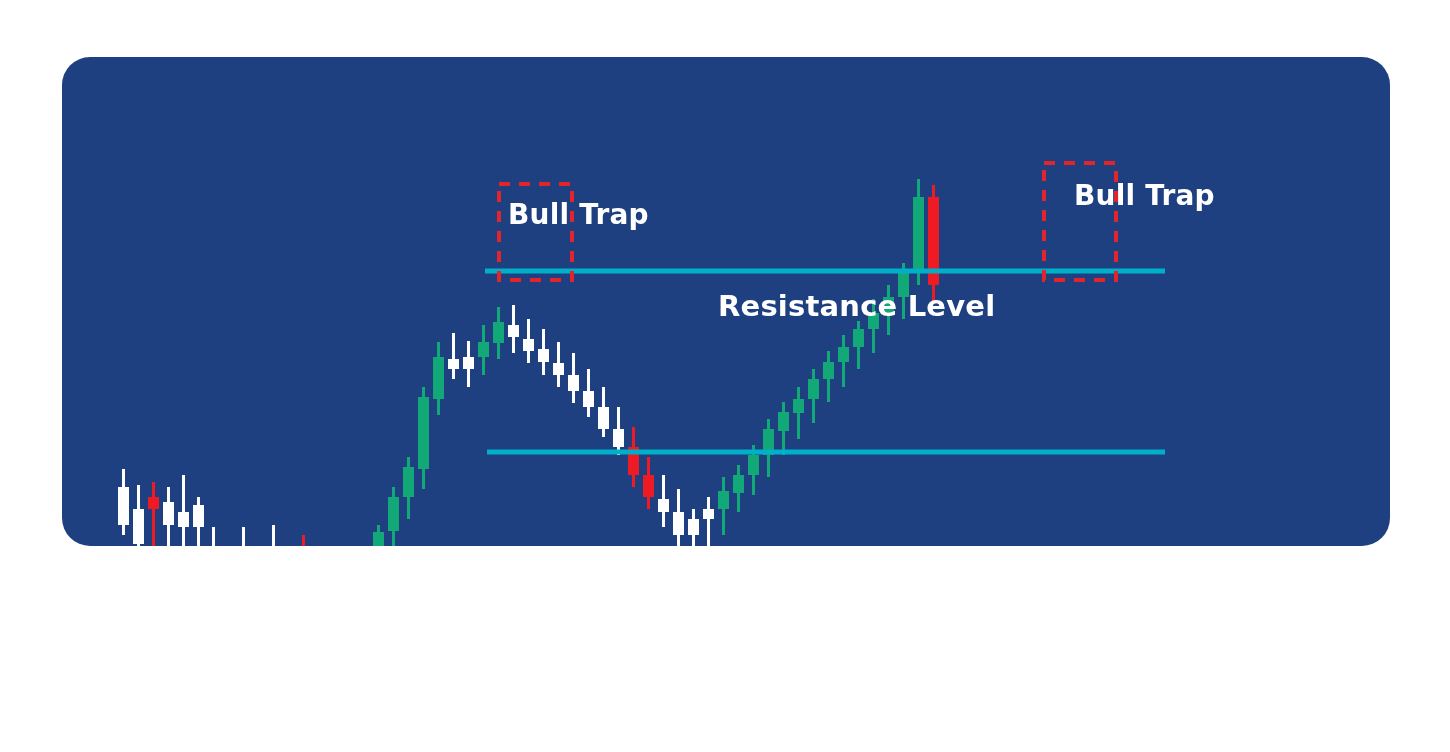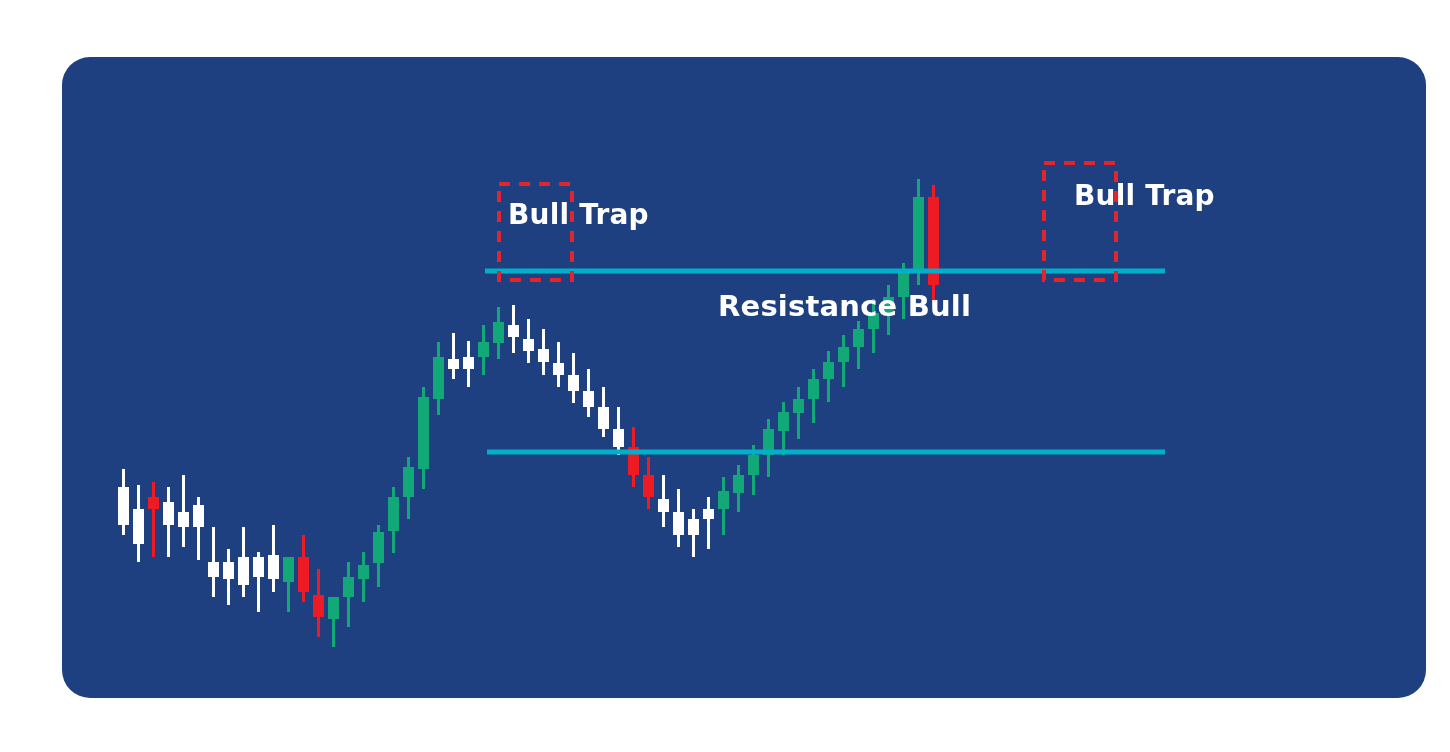--- a/index.html
+++ b/index.html
@@ -17,25 +17,24 @@
     position: relative;
     width: 1450px;
     height: 752px;
     background: #ffffff;
   }
   #chart-card {
     position: absolute;
     left: 62px;
     top: 57px;
     width: 1328px;
-    height: 641px;
+    height: 489px;
     background: #1E4080;
     border-radius: 28px;
     overflow: hidden;
-    padding-left: 36px;
   }
   #chart-svg {
     position: absolute;
     left: 0;
     top: 0;
     width: 1328px;
     height: 641px;
     display: block;
   }
   .chart-label {
@@ -305,17 +304,17 @@
       <g id="trap-boxes-layer">
           <rect x="437" y="127" width="73" height="96" fill="none" stroke="#E3242B" stroke-width="4" stroke-dasharray="11 9"></rect>
           <rect x="982" y="106" width="72" height="117" fill="none" stroke="#E3242B" stroke-width="4" stroke-dasharray="11 9"></rect>
         </g>
     </svg>
 
     <div class="chart-label" id="label-bull-trap-1">Bull Trap</div>
 
     <div class="chart-label" id="label-bull-trap-2">Bull Trap</div>
 
-    <div class="chart-label" id="label-resistance">Resistance Bull</div>
+    <div class="chart-label" id="label-resistance">Resistance Level</div>
 
 
   </div>
 </div>
 
 </body></html>

